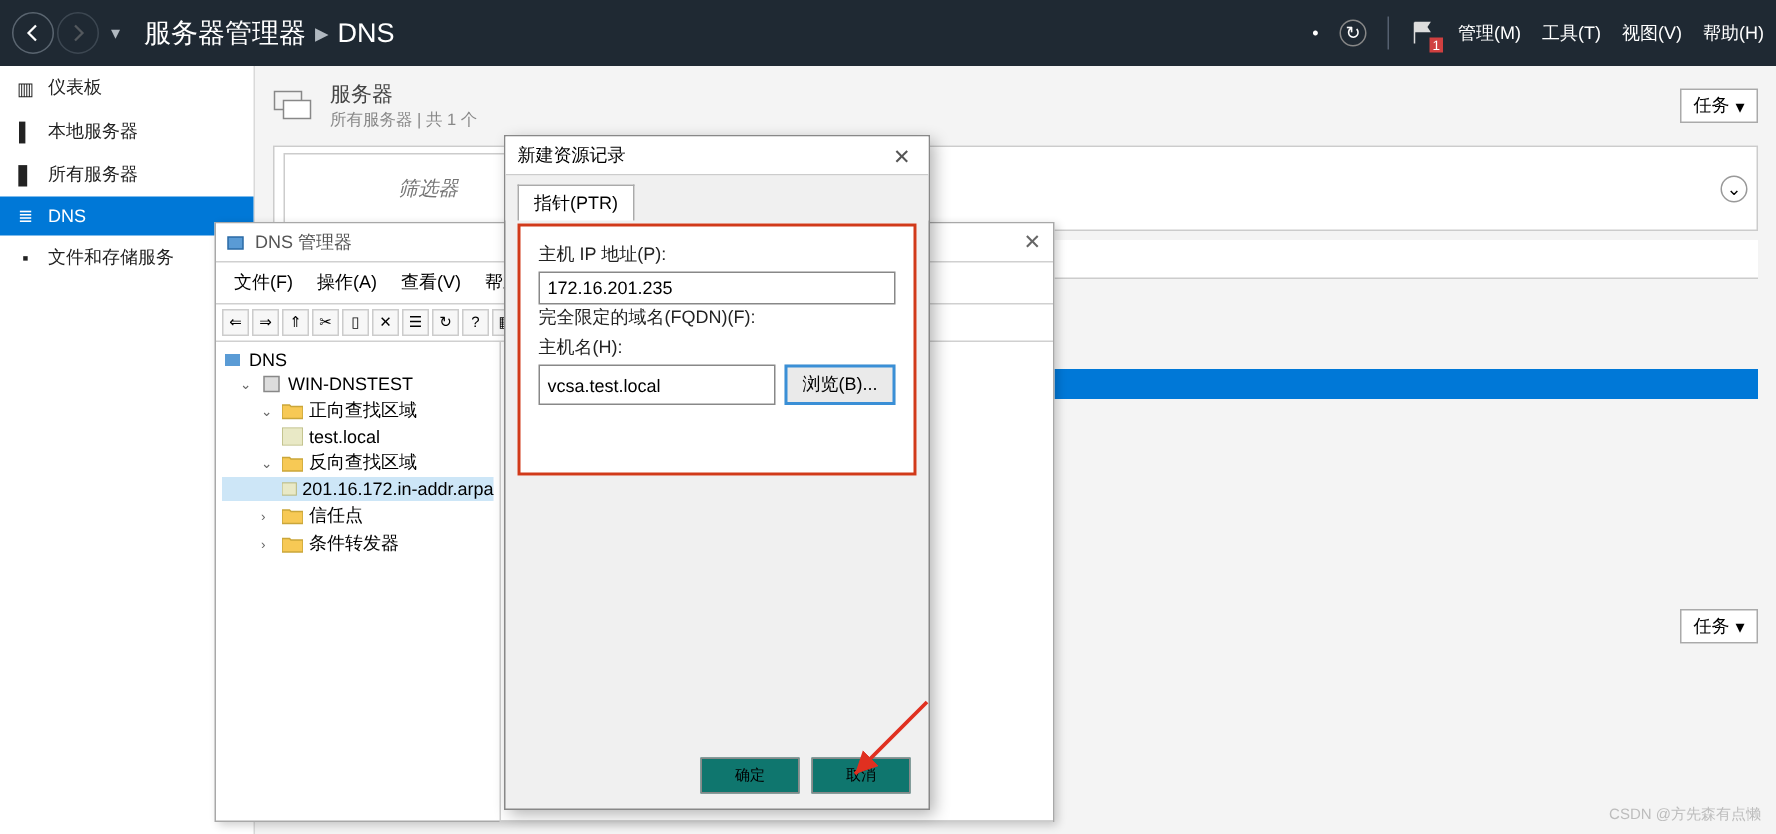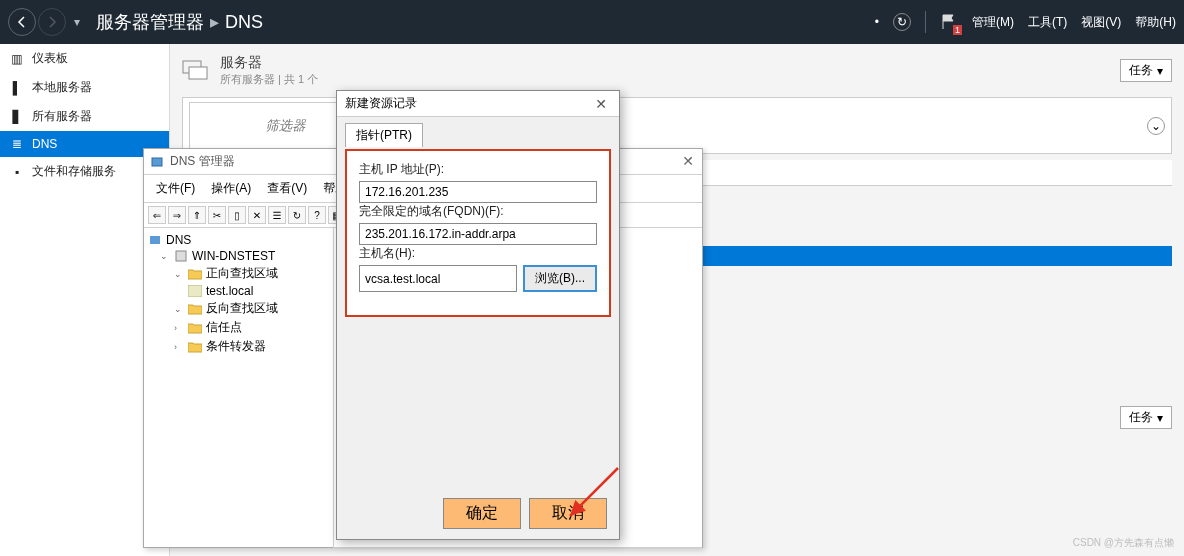--- a/index.html
+++ b/index.html
@@ -63,21 +63,21 @@
 .dialog-close { margin-left: auto; color: #555; font-size: 14px; cursor: pointer; padding: 0 4px; }
 .tab-strip { padding: 6px 8px 0 8px; background: #f0f0f0; }
 .tab { display: inline-block; border: 1px solid #aaa; border-bottom: none; background: #fff; padding: 3px 10px; font-size: 12px; }
 .dialog-body { border: 2px solid #d13a1a; margin: 2px 8px 8px 8px; background: #fff; padding: 10px 12px; height: 168px; }
 .field-label { font-size: 12px; margin-bottom: 3px; color: #222; }
 .field-input { width: 100%; border: 1px solid #888; padding: 3px 5px; font-size: 12px; background: #fff; }
 .host-row { display: flex; gap: 6px; align-items: stretch; }
 .host-row .field-input { flex: 1; margin-bottom: 0; }
 .browse-btn { border: 2px solid #3a8fd6; background: #eaeaea; padding: 3px 10px; font-size: 12px; cursor: pointer; }
 .dialog-buttons { position: absolute; bottom: 10px; right: 12px; display: flex; gap: 8px; }
-.dlg-btn { border: 1px solid #888; background: #fdba74; padding: 4px 22px; font-size: 16px; cursor: pointer; }
+.dlg-btn { border: 1px solid #888; background: #0f766e; padding: 4px 22px; font-size: 10px; cursor: pointer; }
 
 
 .arrow { position: absolute; left: 558px; top: 460px; pointer-events: none; }
 
 
 .watermark { position: absolute; bottom: 6px; right: 10px; font-size: 10px; color: #bdbdbd; }
 </style>
 </head>
 <body>
 
@@ -233,20 +233,26 @@
           </svg>
         <span>test.local</span>
       </div>
       <div class="tree-row tree-indent2">
         <span class="expander">⌄</span>
         <svg class="folder-icon" viewBox="0 0 14 12">
             <path d="M0 2h5l1 1h8v8H0z" fill="#f7c955" stroke="#caa63a"></path>
           </svg>
         <span>反向查找区域</span>
       </div>
+      <div class="tree-row tree-indent3 selected">
+        <svg class="folder-icon" viewBox="0 0 14 12">
+            <rect x="0" y="0" width="14" height="12" fill="#e9e9c6" stroke="#b8b87e"></rect>
+          </svg>
+        <span>201.16.172.in-addr.arpa</span>
+      </div>
       <div class="tree-row tree-indent2">
         <span class="expander">›</span>
         <svg class="folder-icon" viewBox="0 0 14 12">
             <path d="M0 2h5l1 1h8v8H0z" fill="#f7c955" stroke="#caa63a"></path>
           </svg>
         <span>信任点</span>
       </div>
       <div class="tree-row tree-indent2">
         <span class="expander">›</span>
         <svg class="folder-icon" viewBox="0 0 14 12">
@@ -264,21 +270,20 @@
     <span>新建资源记录</span>
     <span class="dialog-close">✕</span>
   </div>
   <div class="tab-strip">
     <div class="tab">指针(PTR)</div>
   </div>
   <div class="dialog-body">
     <div class="field-label">主机 IP 地址(P):</div>
     <input class="field-input" value="172.16.201.235" style="">
     <div class="field-label">完全限定的域名(FQDN)(F):</div>
-    <input class="field-input" value="235.201.16.172.in-addr.arpa" style="">
     <div class="field-label">主机名(H):</div>
     <div class="host-row">
       <input class="field-input" value="vcsa.test.local" style="">
       <button class="browse-btn">浏览(B)...</button>
     </div>
   </div>
   <div class="dialog-buttons">
     <button class="dlg-btn">确定</button>
     <button class="dlg-btn">取消</button>
   </div>

